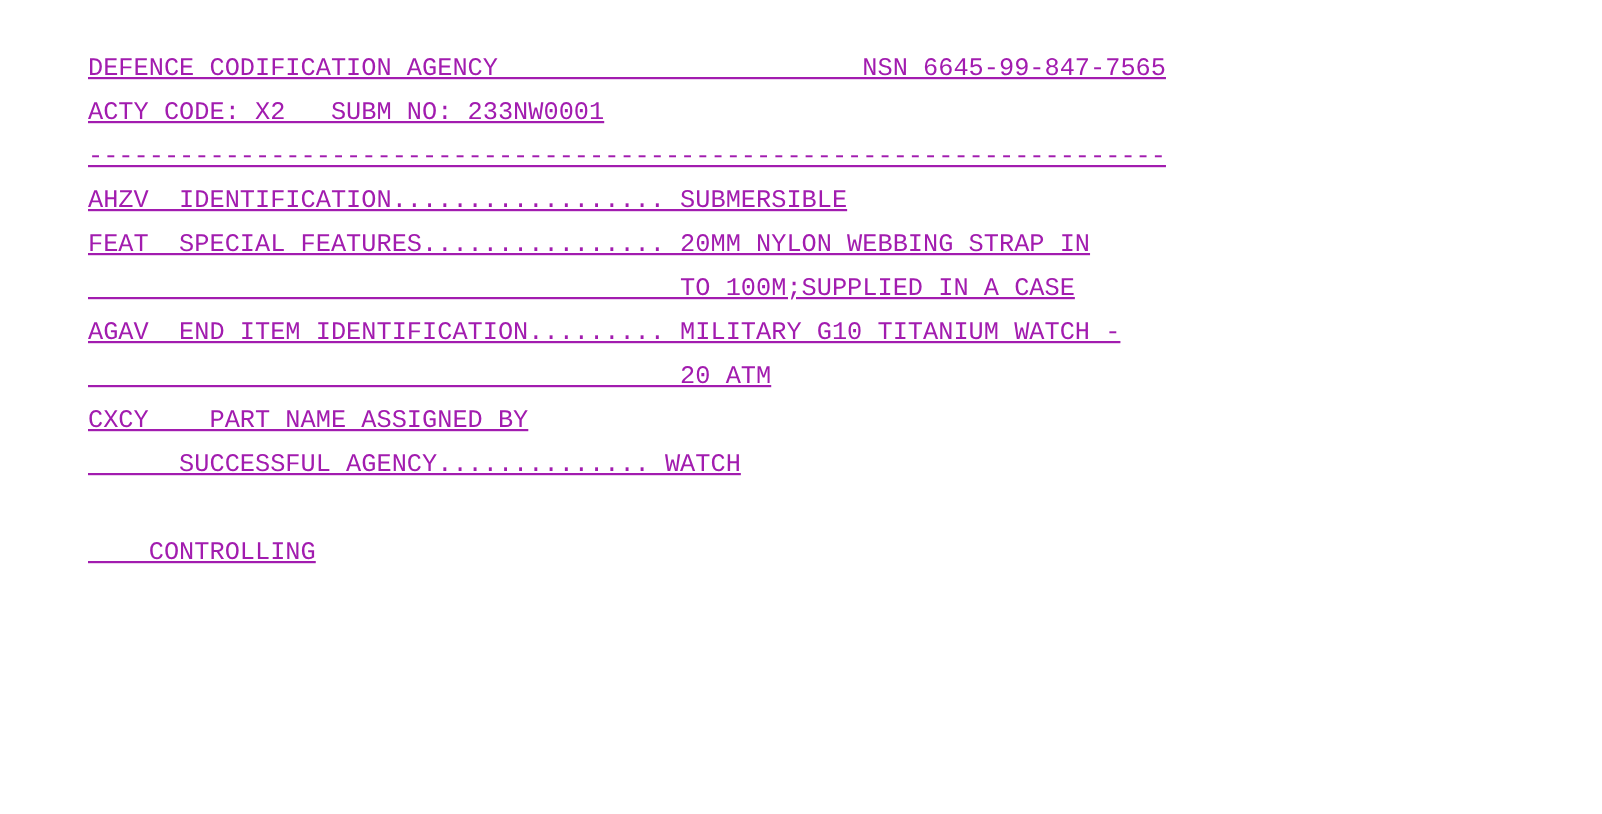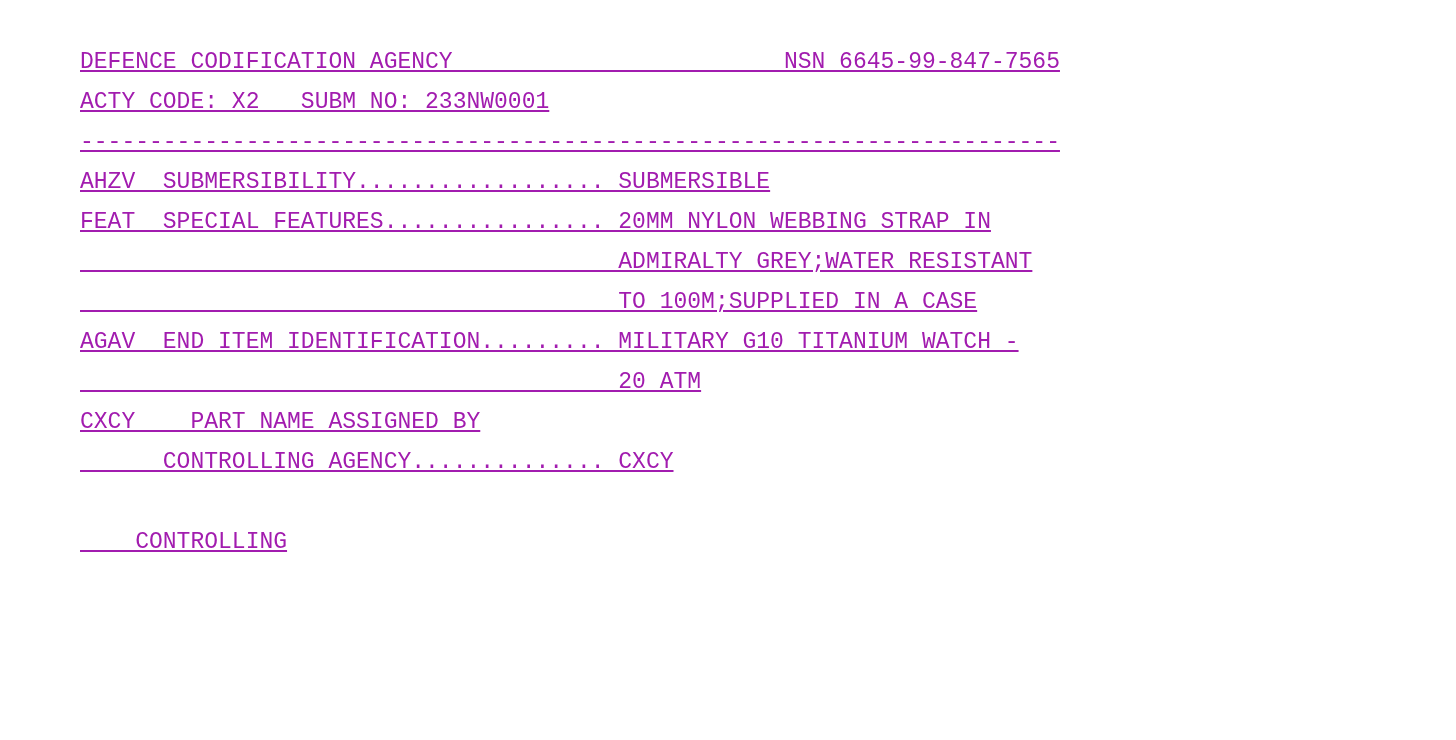--- a/index.html
+++ b/index.html
@@ -33,25 +33,24 @@
   }
 </style>
 </head>
 <body>
 
 <div class="terminal-screen">
   <div class="terminal-output">
     <div class="line">DEFENCE CODIFICATION AGENCY                        NSN 6645-99-847-7565</div>
     <div class="line">ACTY CODE: X2   SUBM NO: 233NW0001</div>
     <div class="line">-----------------------------------------------------------------------</div>
-    <div class="line">AHZV  SUBMERSIBILITY.................. SUBMERSIBLE</div>
+    <div class="line">AHZV  IDENTIFICATION.................. SUBMERSIBLE</div>
     <div class="line">FEAT  SPECIAL FEATURES................ 20MM NYLON WEBBING STRAP IN</div>
-    <div class="line">                                       ADMIRALTY GREY;WATER RESISTANT</div>
     <div class="line">                                       TO 100M;SUPPLIED IN A CASE</div>
     <div class="line">AGAV  END ITEM IDENTIFICATION......... MILITARY G10 TITANIUM WATCH -</div>
     <div class="line">                                       20 ATM</div>
     <div class="line">CXCY    PART NAME ASSIGNED BY</div>
-    <div class="line">      CONTROLLING AGENCY.............. CXCY</div>
+    <div class="line">      SUCCESSFUL AGENCY.............. WATCH</div>
     <div class="line"></div>
     <div class="line">    CONTROLLING</div>
     <div class="line"></div>
   </div>
 </div>
 
 </body></html>

